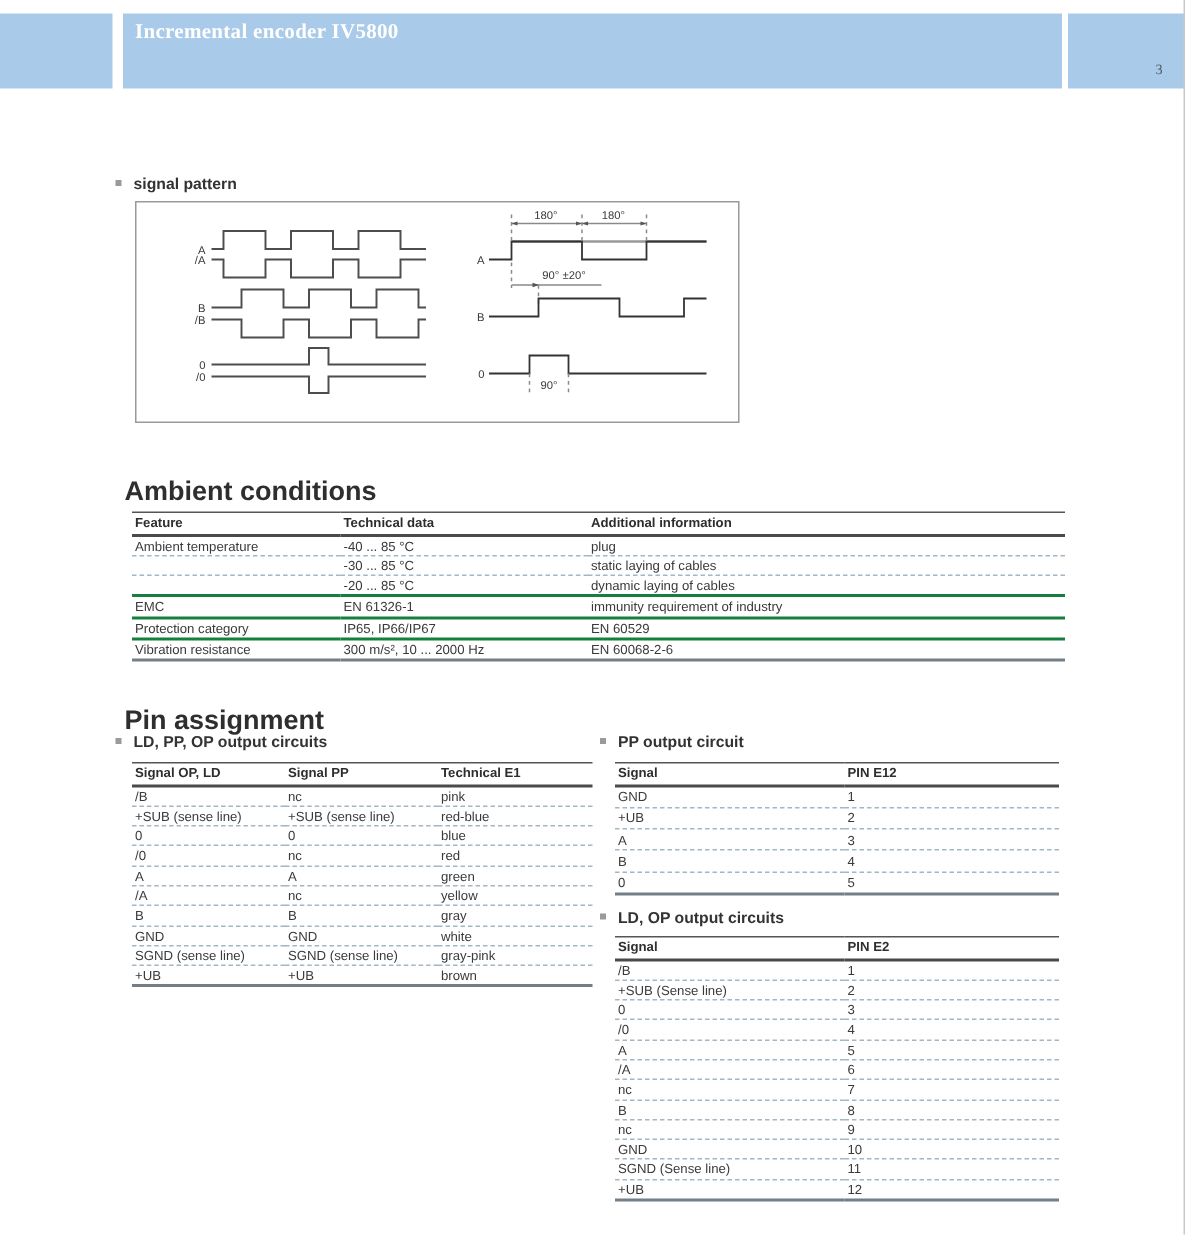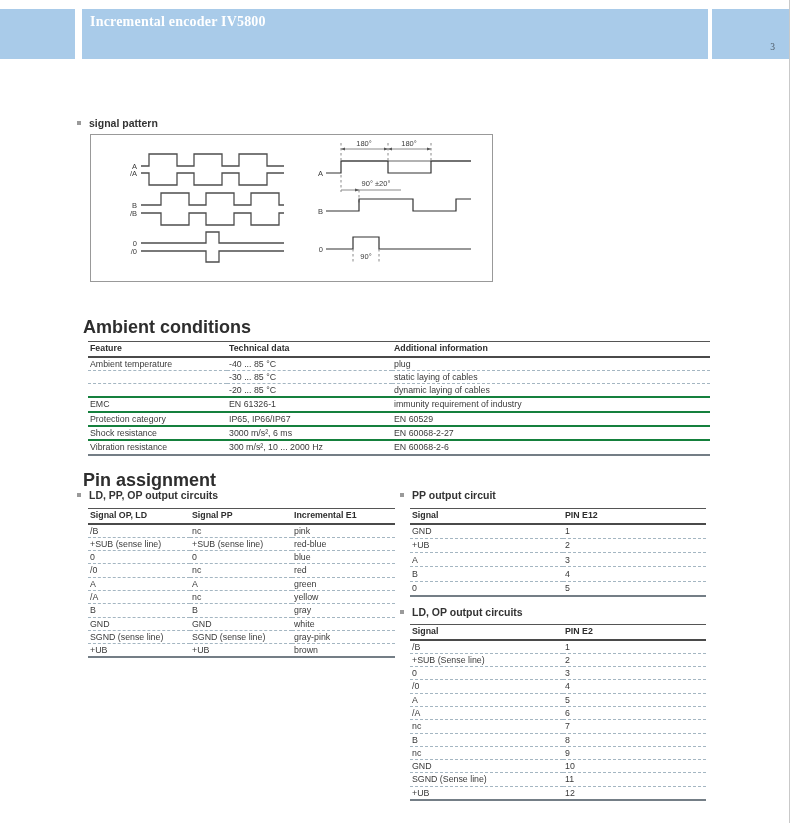--- a/index.html
+++ b/index.html
@@ -153,44 +153,39 @@
         <tr class="sep-solid">
           <td>EMC</td>
           <td>EN 61326-1</td>
           <td>immunity requirement of industry</td>
         </tr>
         <tr class="sep-solid">
           <td>Protection category</td>
           <td>IP65, IP66/IP67</td>
           <td>EN 60529</td>
         </tr>
-        <tr class="sep-solid">
-          <td>Shock resistance</td>
-          <td>3000 m/s², 6 ms</td>
-          <td>EN 60068-2-27</td>
-        </tr>
         <tr>
           <td>Vibration resistance</td>
           <td>300 m/s², 10 ... 2000 Hz</td>
           <td>EN 60068-2-6</td>
         </tr>
       </tbody>
     </table>
 
   <div class="h2" style="left:83px;top:470px;">Pin assignment</div>
 
   <div class="bh" style="left:77px;top:489px;">
     <span class="bullet"></span><span>LD, PP, OP output circuits</span>
   </div>
   <table id="ldppop-table">
       <thead>
         <tr>
           <th>Signal OP, LD</th>
           <th>Signal PP</th>
-          <th>Incremental E1</th>
+          <th>Technical E1</th>
         </tr>
       </thead>
       <tbody>
         <tr class="sep-dash">
           <td>/B</td>
           <td>nc</td>
           <td>pink</td>
         </tr>
         <tr class="sep-dash">
           <td>+SUB (sense line)</td>

